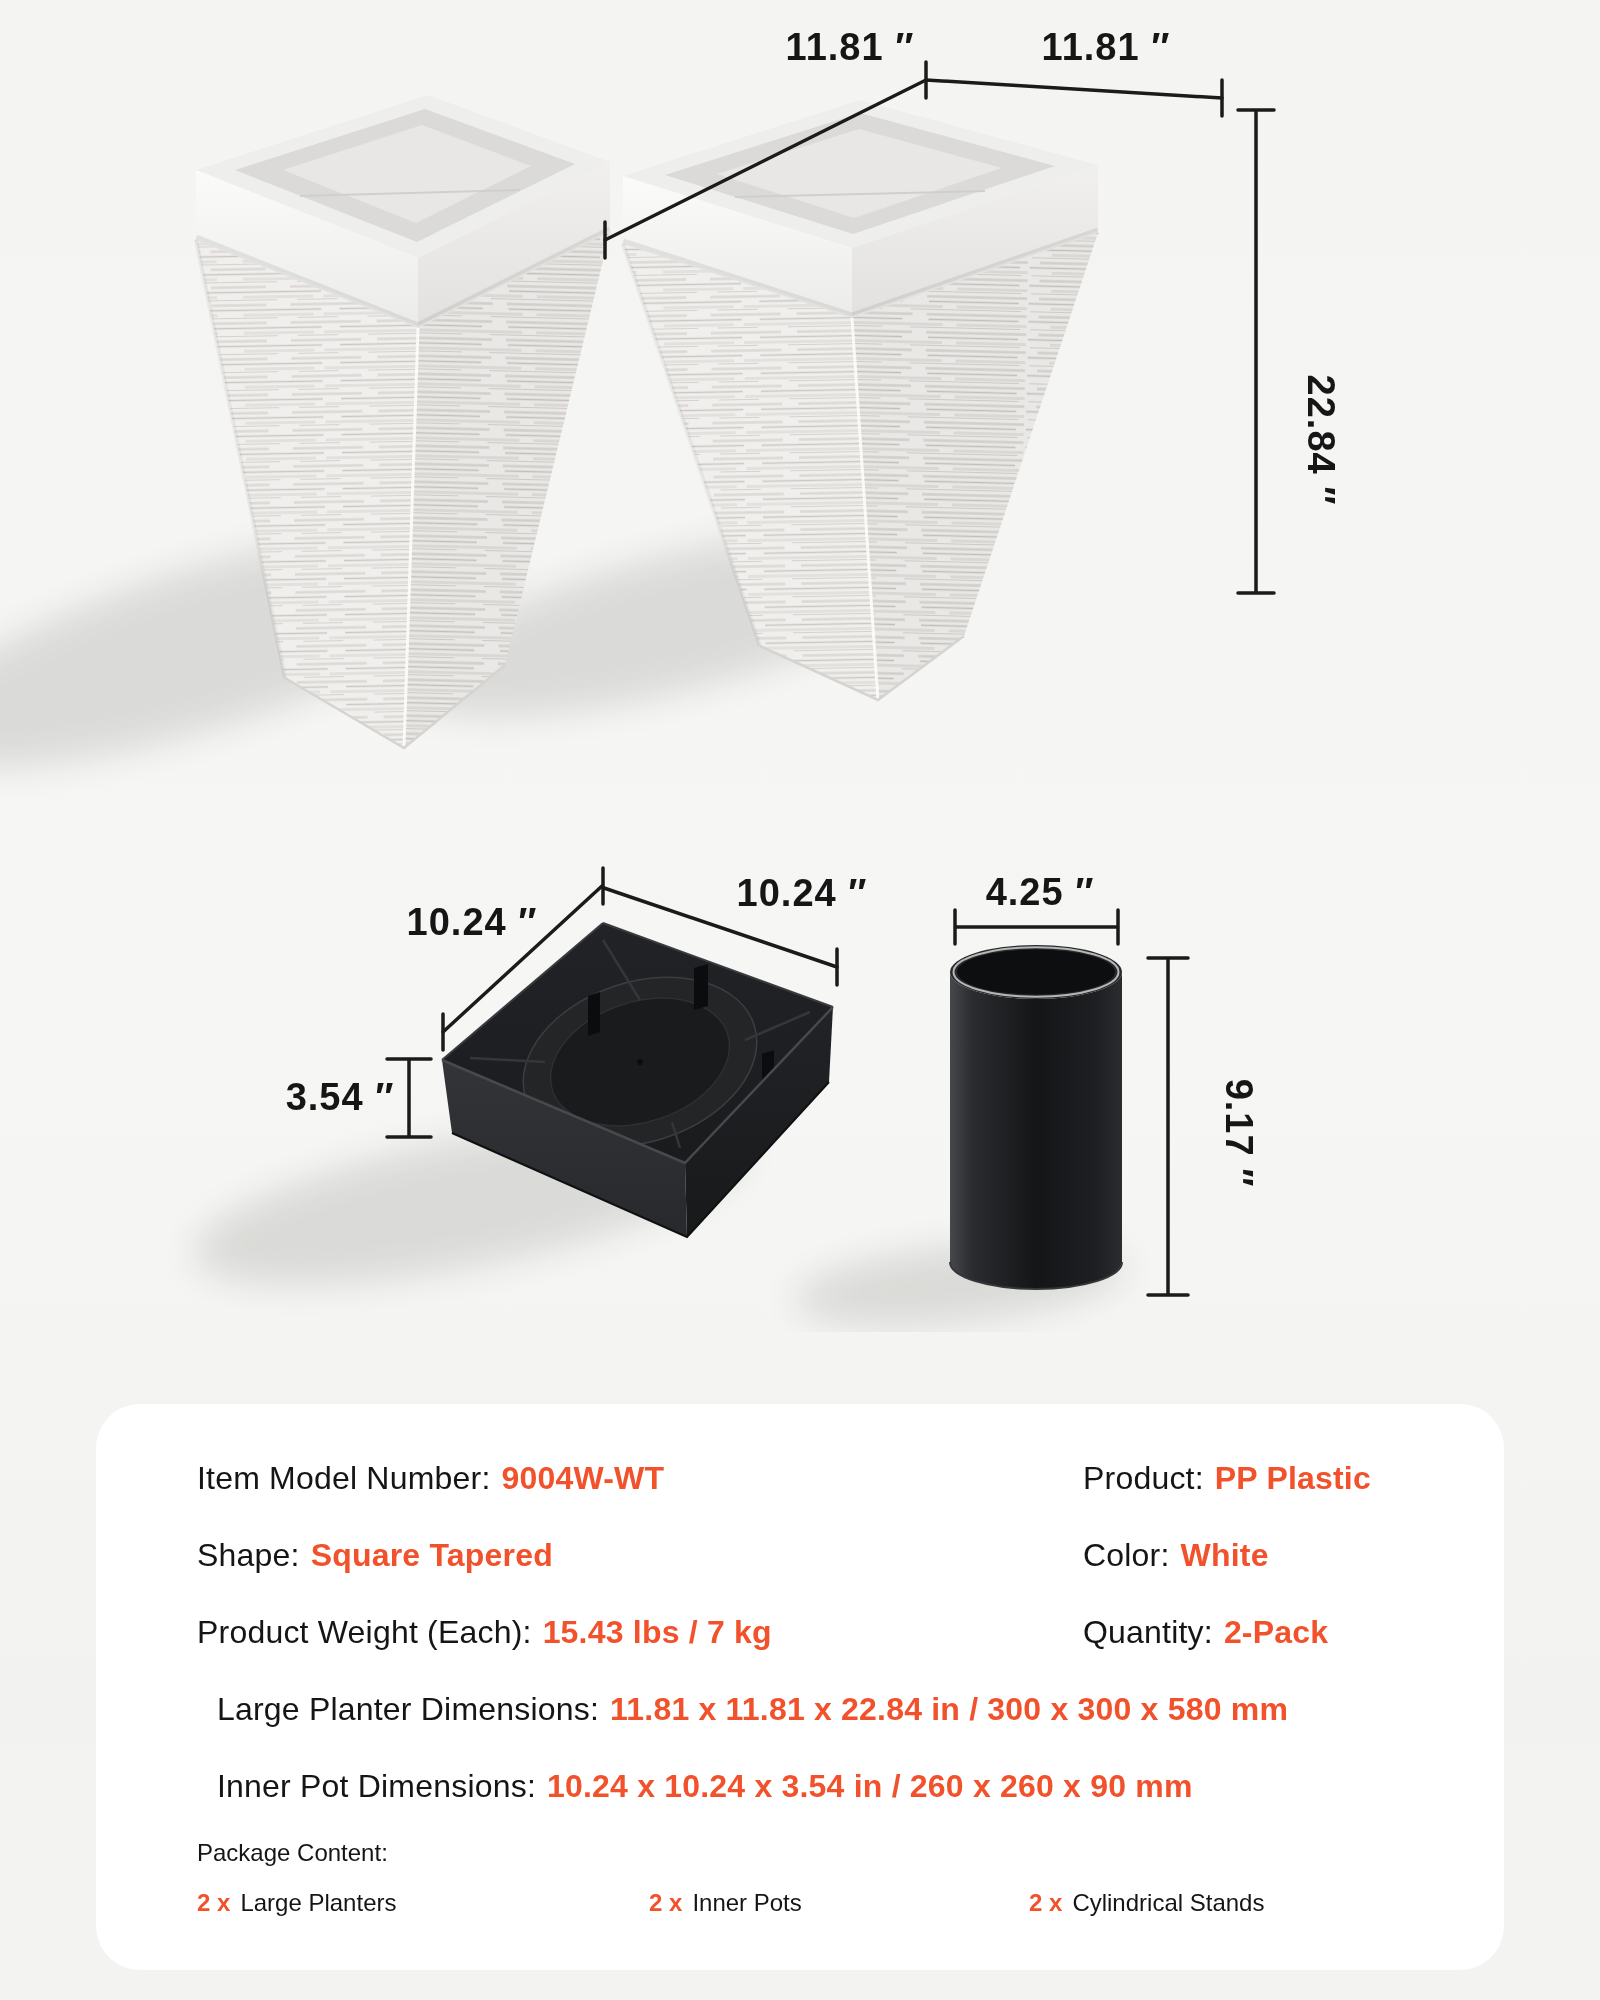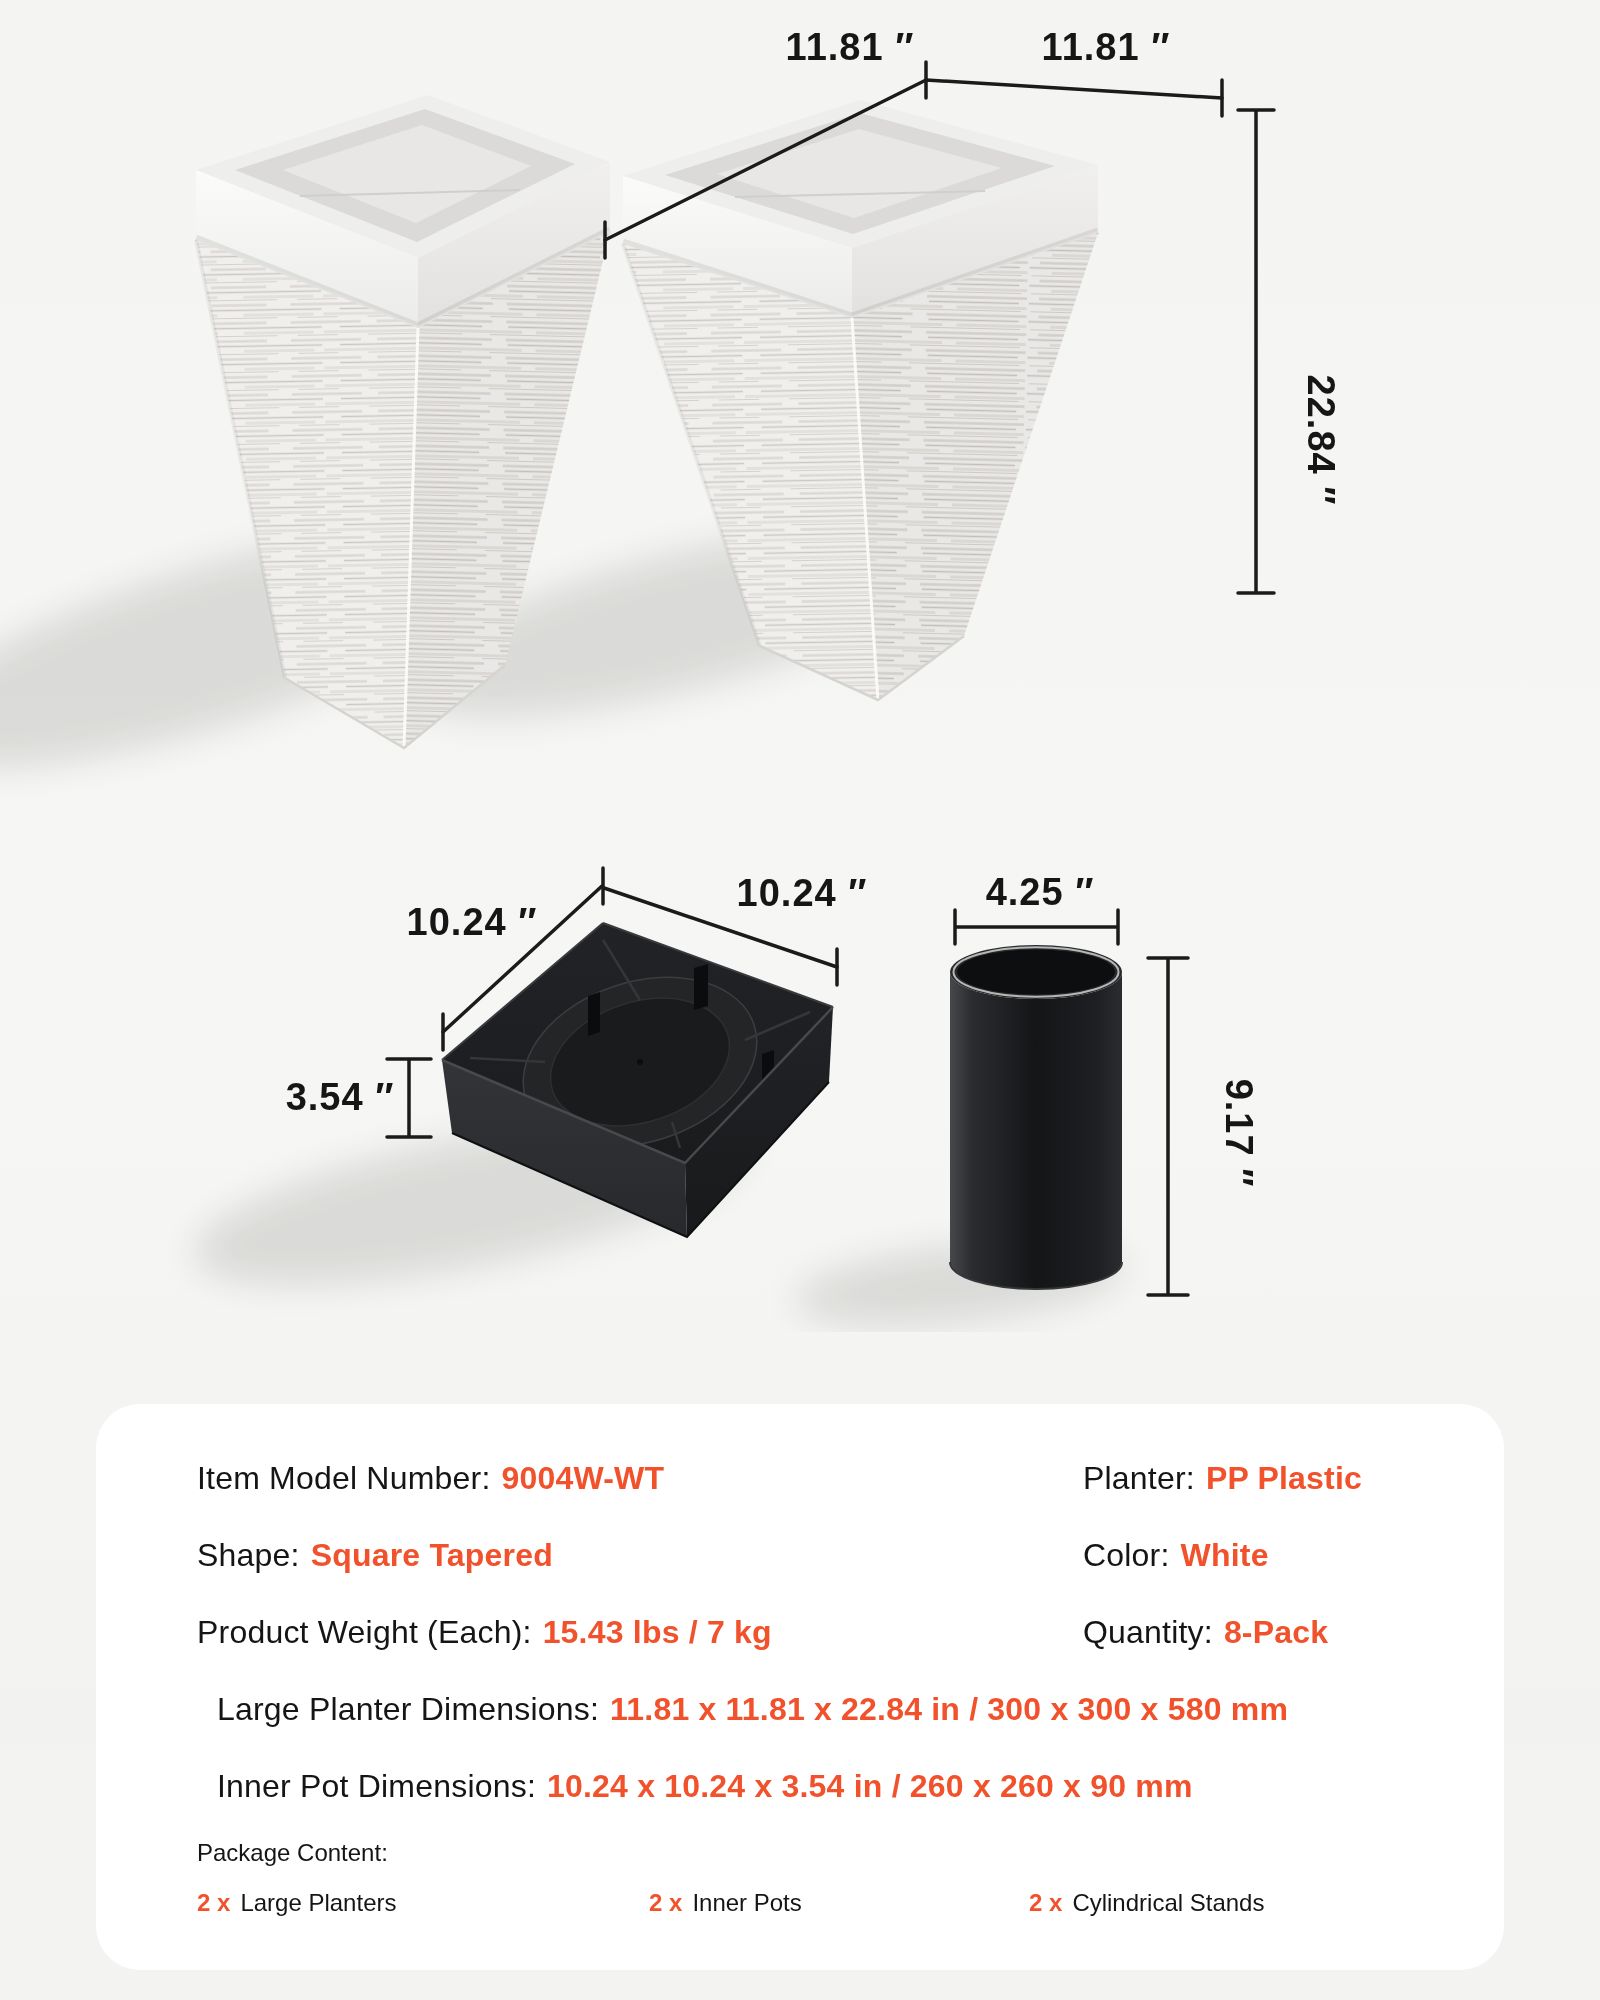--- a/index.html
+++ b/index.html
@@ -180,38 +180,38 @@
     <text class="dim" transform="translate(1226 1133) rotate(90)" text-anchor="middle">9.17 ″</text>
   </svg>
 
   <div class="panel">
     <div class="rows">
       <div class="cell">
         <span class="lbl">Item Model Number:</span>
         <span class="val">9004W-WT</span>
       </div>
       <div class="cell">
-        <span class="lbl">Planter:</span>
+        <span class="lbl">Product:</span>
         <span class="val">PP Plastic</span>
       </div>
       <div class="cell">
         <span class="lbl">Shape:</span>
         <span class="val">Square Tapered</span>
       </div>
       <div class="cell">
         <span class="lbl">Color:</span>
         <span class="val">White</span>
       </div>
       <div class="cell">
         <span class="lbl">Product Weight (Each):</span>
         <span class="val">15.43 lbs / 7 kg</span>
       </div>
       <div class="cell">
         <span class="lbl">Quantity:</span>
-        <span class="val">8-Pack</span>
+        <span class="val">2-Pack</span>
       </div>
       <div class="cell full">
         <span class="lbl">Large Planter Dimensions:</span>
         <span class="val">11.81 x 11.81 x 22.84 in / 300 x 300 x 580 mm</span>
       </div>
       <div class="cell full">
         <span class="lbl">Inner Pot Dimensions:</span>
         <span class="val">10.24 x 10.24 x 3.54 in / 260 x 260 x 90 mm</span>
       </div>
     </div>

